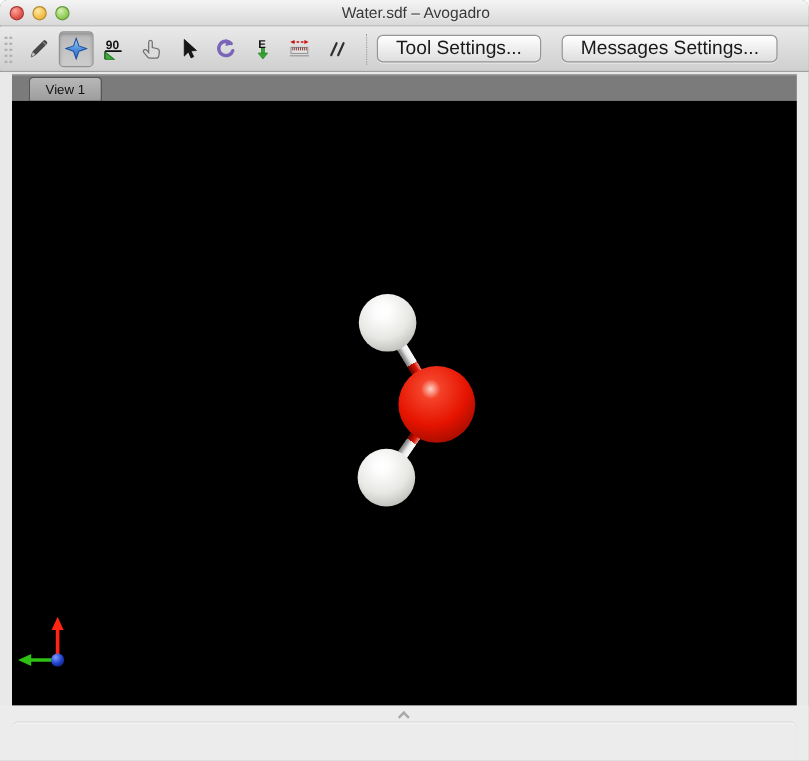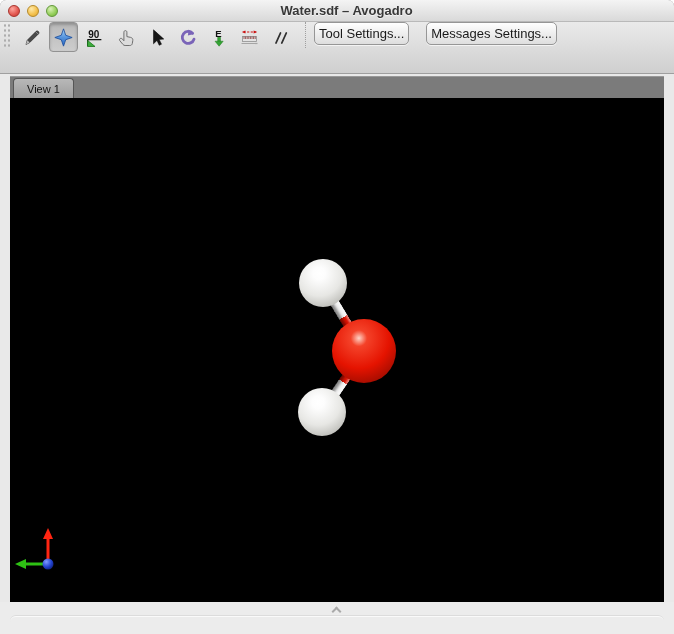--- a/index.html
+++ b/index.html
@@ -15,26 +15,26 @@
     position:relative;height:22px;
     background:linear-gradient(#f4f4f4,#d9d9d9);
     border-bottom:1px solid #b9b9b9;
   }
   .lights{position:absolute;left:8px;top:5px;display:flex;gap:7px;}
   .light{width:12px;height:12px;border-radius:50%;display:inline-block;}
   .light.red{background:radial-gradient(circle at 35% 30%,#fda59d,#e2574f 60%,#c23b33);border:1px solid #a8332c;}
   .light.yellow{background:radial-gradient(circle at 35% 30%,#ffe9a8,#f3bf4a 60%,#d9a32f);border:1px solid #b5892a;}
   .light.green{background:radial-gradient(circle at 35% 30%,#d8f0b6,#93ce58 60%,#6fae3d;);border:1px solid #62973a;background:radial-gradient(circle at 35% 30%,#d8f0b6,#93ce58 60%,#6fae3d);}
   .title{
-    text-align:center;line-height:21px;font-size:13px;font-weight:700;
+    text-align:center;line-height:21px;font-size:13px;font-weight:400;
     color:#383838;text-shadow:0 1px 0 rgba(255,255,255,.6);padding-left:19px;
   }
   
   .toolbar{
-    height:52px;display:flex;align-items:flex-start;
+    height:38px;display:flex;align-items:center;
     background:linear-gradient(#eaeaea,#cfcfcf);
     border-bottom:1px solid #9f9f9f;
     padding:0 6px 0 3px;
   }
   .drag-dots{
     width:8px;height:26px;margin-right:6px;
     background-image:radial-gradient(circle,#adadad 1px,rgba(0,0,0,0) 1.3px);
     background-size:4px 5px;background-position:0 1px;
   }
   .tool{
@@ -42,34 +42,34 @@
     display:flex;align-items:center;justify-content:center;
     border-radius:4px;padding:0;cursor:default;
   }
   .tool.selected{
     background:linear-gradient(#b9b9b9,#cdcdcd);
     border:1px solid #929292;
     box-shadow:inset 0 2px 3px rgba(0,0,0,.22);
   }
   .vsep{height:26px;border-left:1px dotted #9f9f9f;margin:0 8px 0 9px;}
   .mac-btn{
-    height:23px;margin-right:17px;padding:0 4px;
-    font-family:"Liberation Sans",sans-serif;font-size:13px;color:#1a1a1a;
+    height:23px;margin-right:17px;padding:0 15px;
+    font-family:"Liberation Sans",sans-serif;font-size:16px;color:#1a1a1a;
     background:linear-gradient(#ffffff,#f0f0f0 45%,#dedede);
     border:1px solid #969696;border-radius:5px;
     box-shadow:0 1px 0 rgba(255,255,255,.65);
   }
   
   .content{background:#e9e9e9;padding-top:2px;}
   .tabbar{
     margin:0 10px;height:22px;background:#7b7b7b;
     border-top:1px solid #989898;position:relative;
   }
   .tab{
-    position:absolute;left:3px;top:1px;height:21px;padding:0 13px;
+    position:absolute;left:14px;top:1px;height:21px;padding:0 13px;
     background:linear-gradient(#b8b8b8,#9c9c9c);
     border:1px solid #565656;border-bottom:none;
     border-radius:4px 4px 0 0;
     font-size:11px;color:#111;line-height:20px;
   }
   .viewport{
     position:relative;margin:0 10px;height:504px;background:#000;overflow:hidden;
   }
   .atom{position:absolute;border-radius:50%;z-index:2;}
   .bond{

